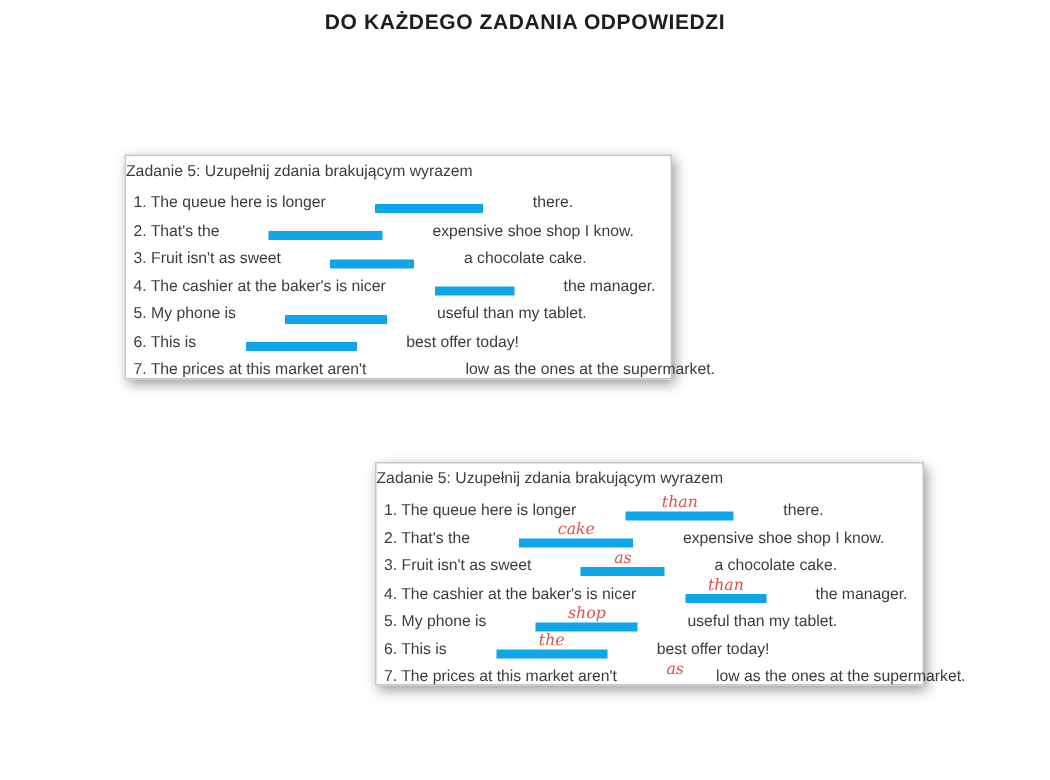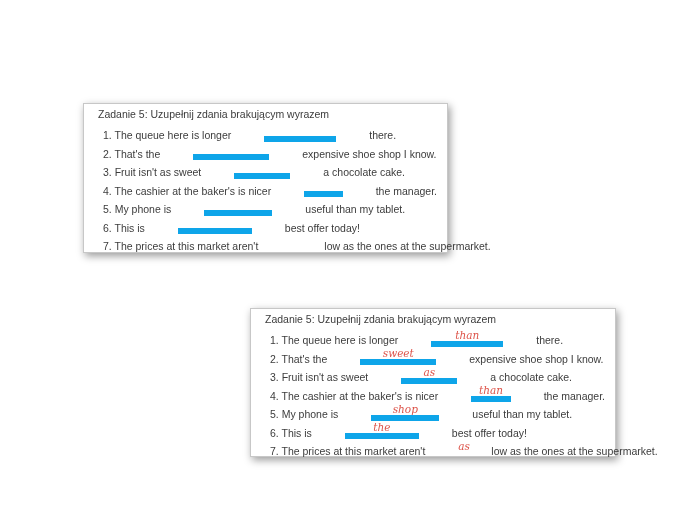--- a/index.html
+++ b/index.html
@@ -27,21 +27,21 @@
     font-weight: bold;
     letter-spacing: 0.4px;
     color: #1d1d1d;
   }
   .card {
     position: absolute;
     box-sizing: border-box;
     background: #ffffff;
     border: 1px solid #c7c7c7;
     box-shadow: 2px 3px 8px rgba(0,0,0,0.40);
-    padding: 4px 10px 0 14px;
+    padding: 4px 10px 0 0;
   }
   .card.blank-version {
     left: 83px;
     top: 103px;
     width: 365px;
     height: 150px;
   }
   .card.answered-version {
     left: 250px;
     top: 308px;
@@ -88,20 +88,21 @@
     font-style: italic;
     font-size: 10.5px;
     line-height: 11px;
   }
 </style>
 </head>
 <body>
 
 <div class="stage">
 
+  <div class="page-title">DO KAŻDEGO ZADANIA ODPOWIEDZI</div>
 
   <div class="card blank-version">
     <div class="card-header">Zadanie 5: Uzupełnij zdania brakującym wyrazem</div>
 
     <div class="line">
       <span class="txt">1. The queue here is longer</span>
       <span class="blank" style="width: 72px;"></span>
       <span class="txt">there.</span>
     </div>
     <div class="line">
@@ -142,21 +143,21 @@
     <div class="line">
       <span class="txt">1. The queue here is longer</span>
       <span class="blank" style="width: 72px;">
           <span class="answer">than</span>
         </span>
       <span class="txt">there.</span>
     </div>
     <div class="line">
       <span class="txt">2. That's the</span>
       <span class="blank" style="width: 76px;">
-          <span class="answer">sweet</span>
+          <span class="answer">cake</span>
         </span>
       <span class="txt">expensive shoe shop I know.</span>
     </div>
     <div class="line">
       <span class="txt">3.  Fruit isn't as sweet</span>
       <span class="blank" style="width: 56px;">
           <span class="answer">as</span>
         </span>
       <span class="txt">a chocolate cake.</span>
     </div>

